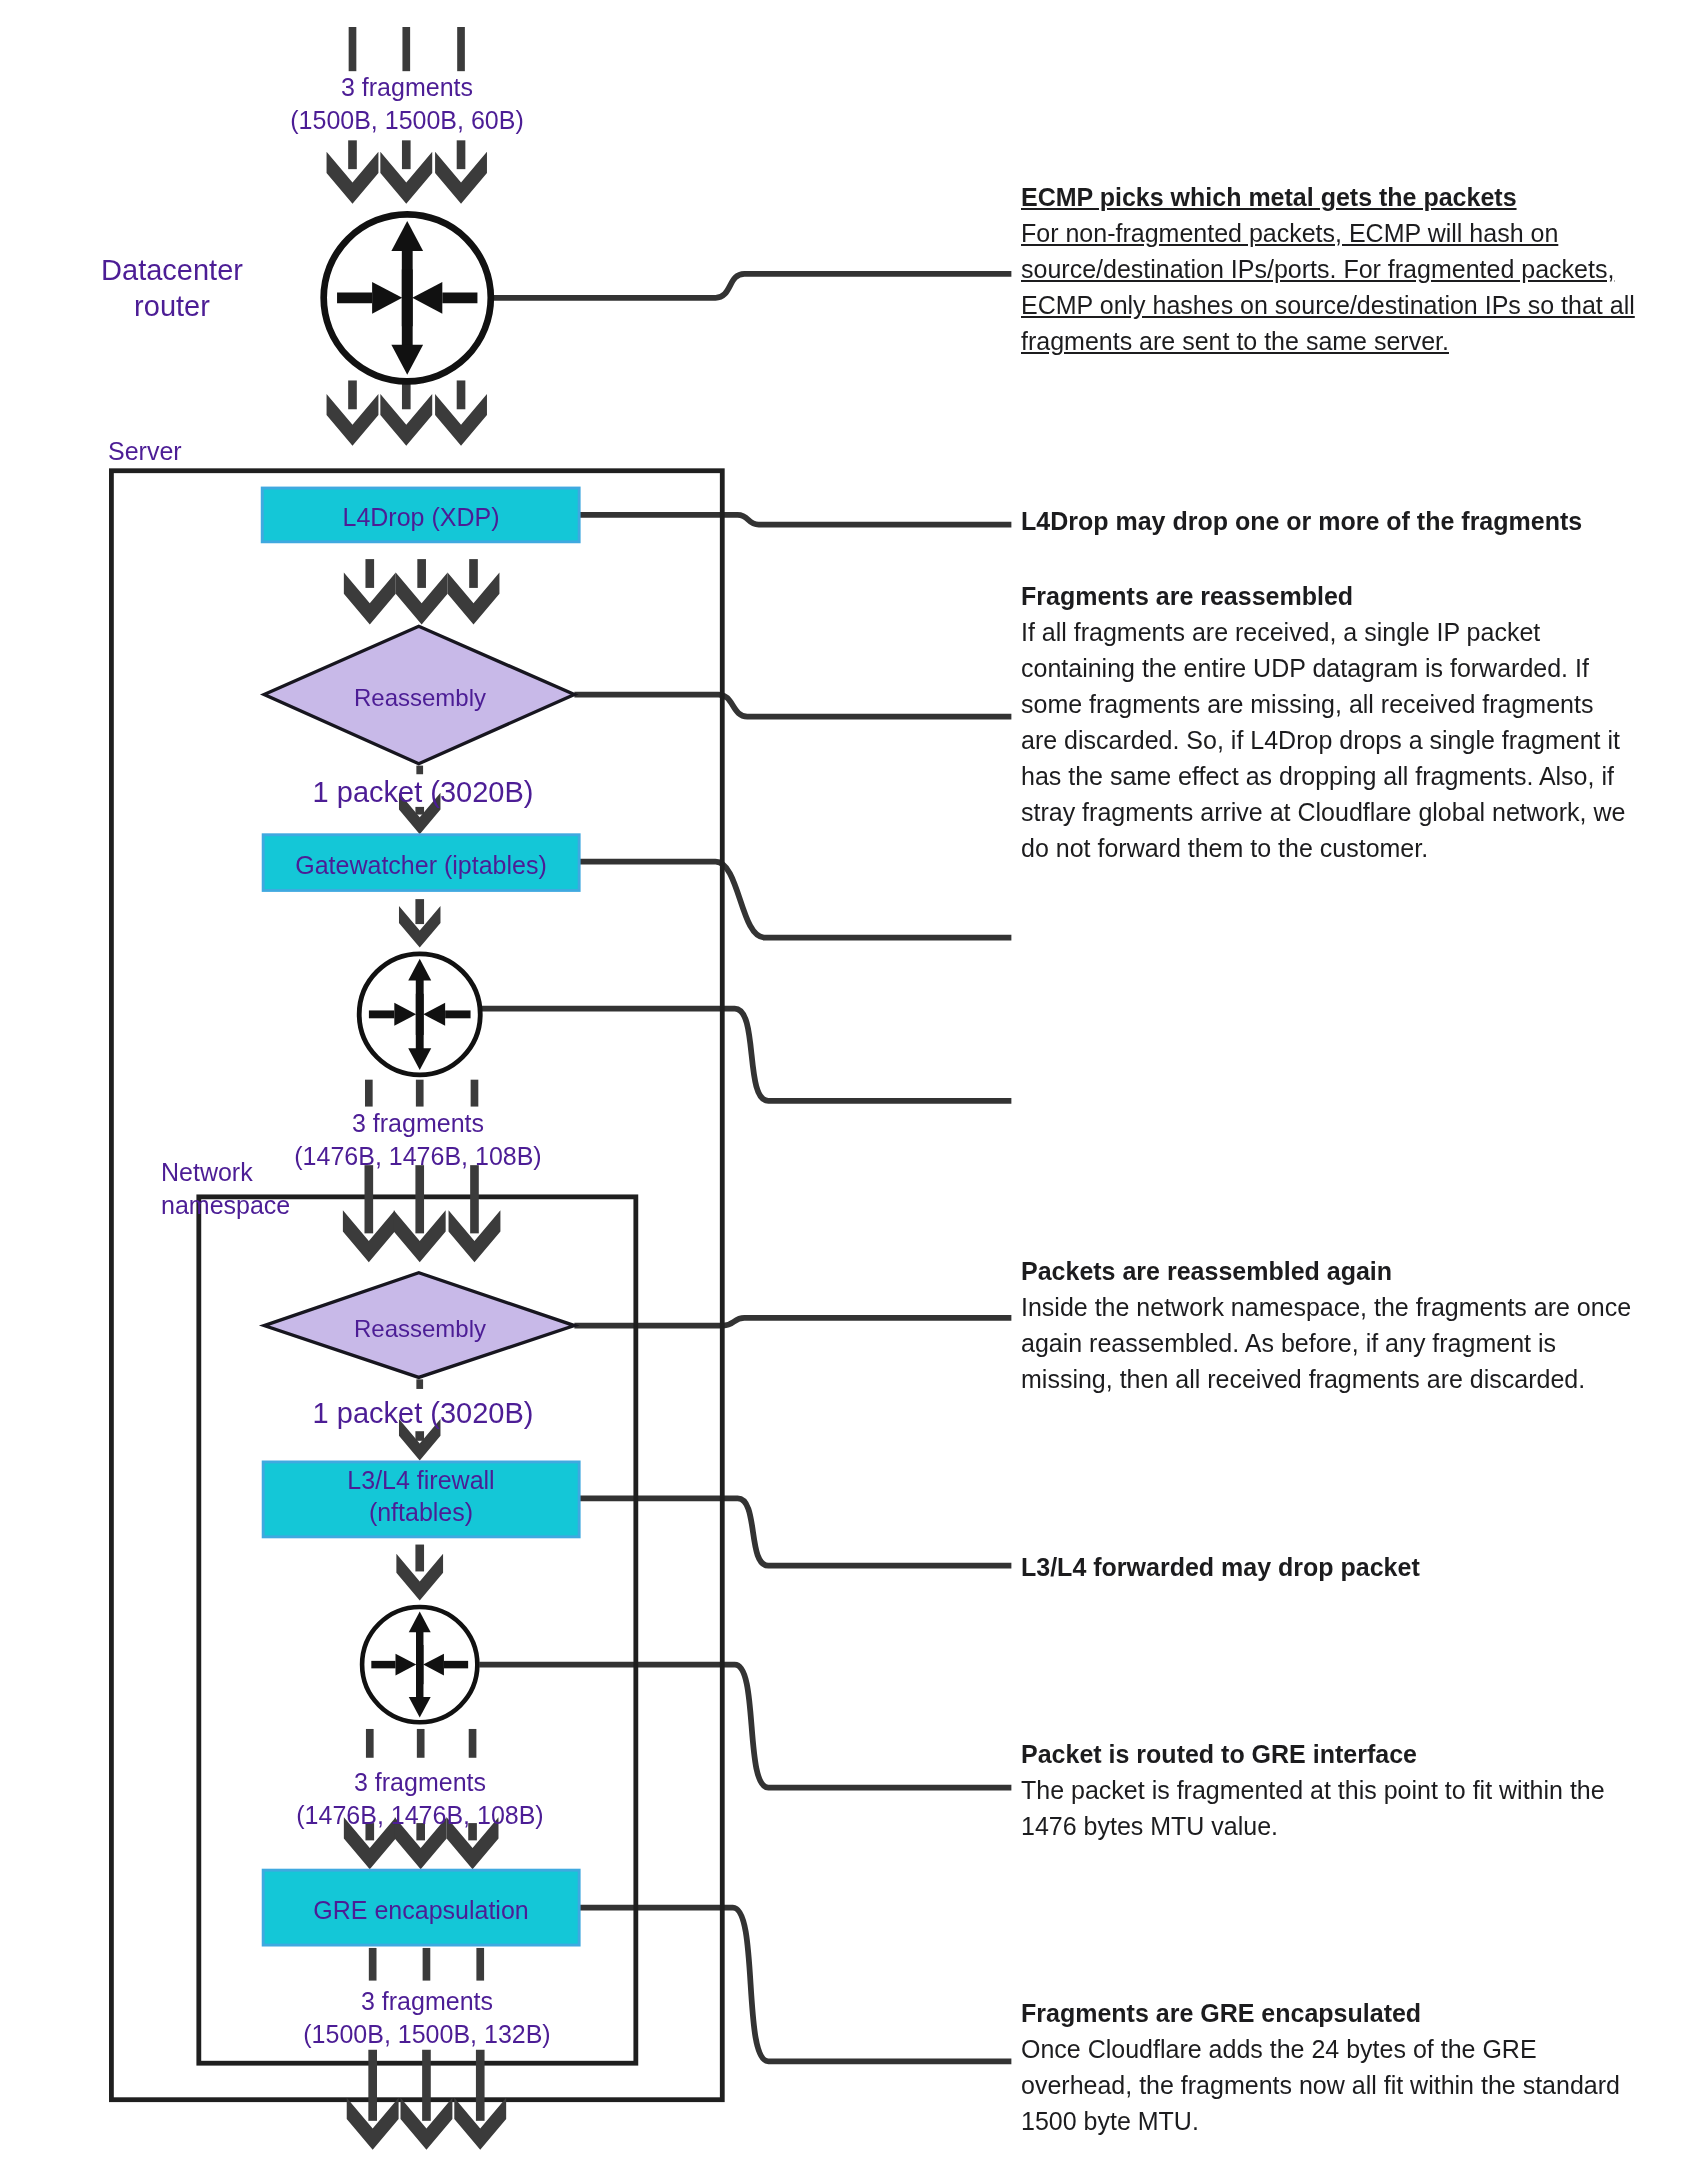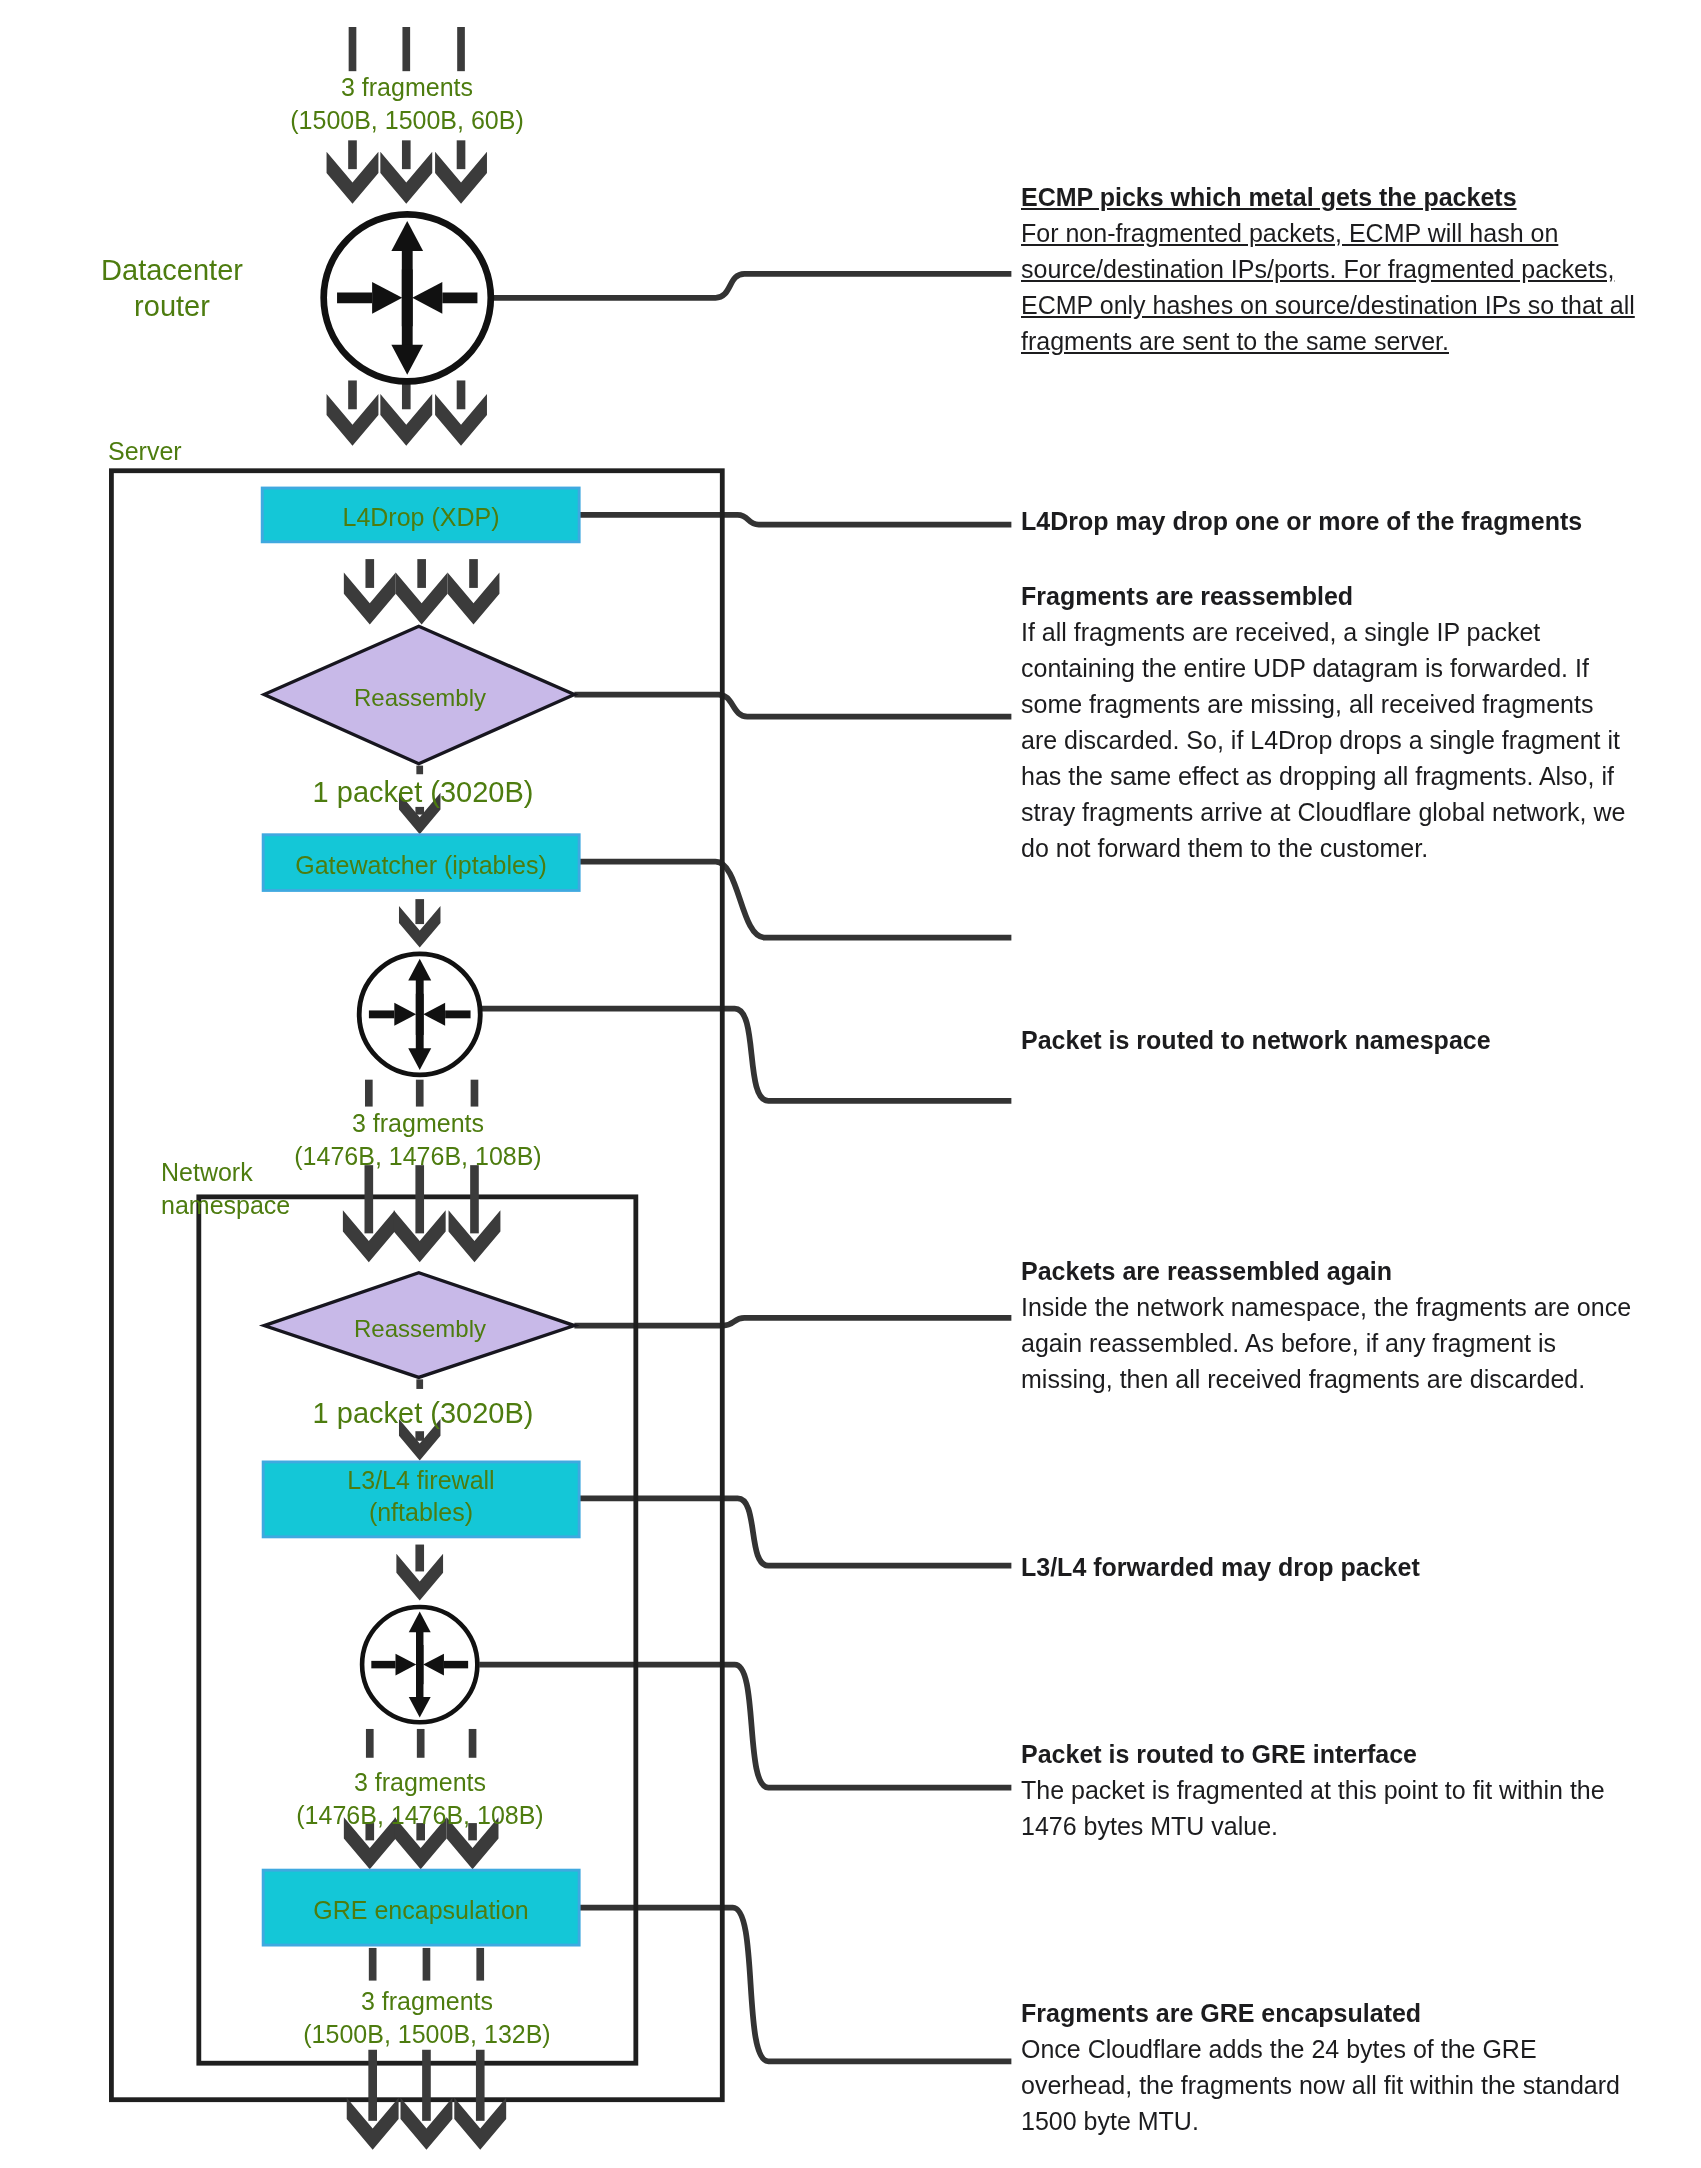--- a/index.html
+++ b/index.html
@@ -1,19 +1,19 @@
 <!DOCTYPE html>
 <html><head>
 <meta charset="utf-8">
 <style>
   html,body{margin:0;padding:0;background:#ffffff;}
   #canvas{position:relative;width:1701px;height:2168px;background:#ffffff;
           font-family:"Liberation Sans","DejaVu Sans",sans-serif;color:#1d1d1f;overflow:hidden;}
   #shapes{position:absolute;left:0;top:0;width:1701px;height:2168px;}
-  .lbl{position:absolute;font-size:25px;line-height:33px;color:#4d7c0f;white-space:pre-line;}
+  .lbl{position:absolute;font-size:25px;line-height:33px;color:#4c1d95;white-space:pre-line;}
   .center{transform:translateX(-50%);text-align:center;}
   .big{font-size:29px;line-height:36px;}
   .ann{position:absolute;left:1021px;width:677px;font-size:25px;line-height:36px;color:#1c1c1e;}
   .ann .t{font-weight:700;white-space:pre-line;}
   .ann .b{white-space:pre-line;}
 </style>
 </head>
 <body>
 
 <div id="canvas">
@@ -197,21 +197,20 @@
     <div class="t">Fragments are reassembled</div>
     <div class="b">If all fragments are received, a single IP packet
 containing the entire UDP datagram is forwarded. If
 some fragments are missing, all received fragments
 are discarded. So, if L4Drop drops a single fragment it
 has the same effect as dropping all fragments. Also, if
 stray fragments arrive at Cloudflare global network, we
 do not forward them to the customer.</div>
   </div>
   <div class="ann" style="top:1022px;">
-    <div class="t">Packet is routed to network namespace</div>
   </div>
   <div class="ann" style="top:1253px;">
     <div class="t">Packets are reassembled again</div>
     <div class="b">Inside the network namespace, the fragments are once
 again reassembled. As before, if any fragment is
 missing, then all received fragments are discarded.</div>
   </div>
   <div class="ann" style="top:1549px;">
     <div class="t">L3/L4 forwarded may drop packet</div>
   </div>

